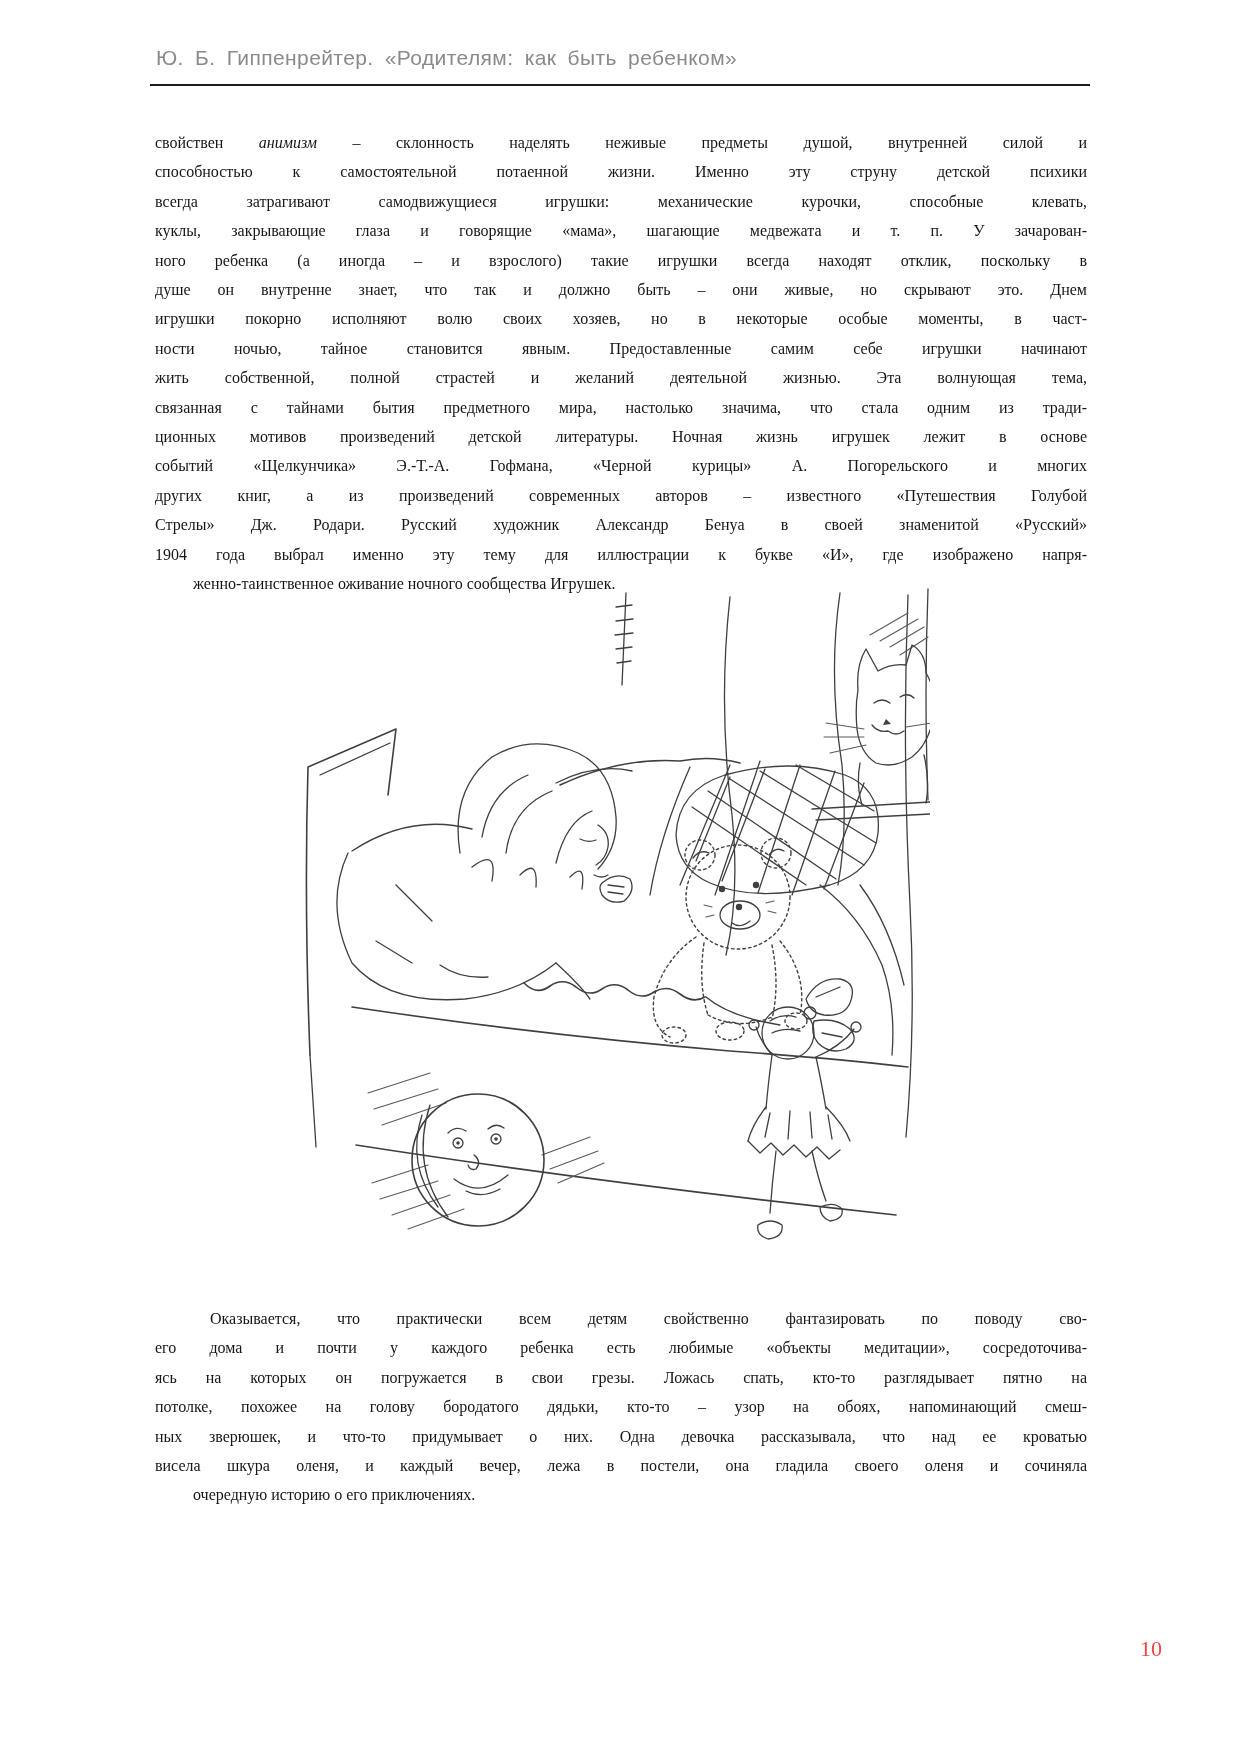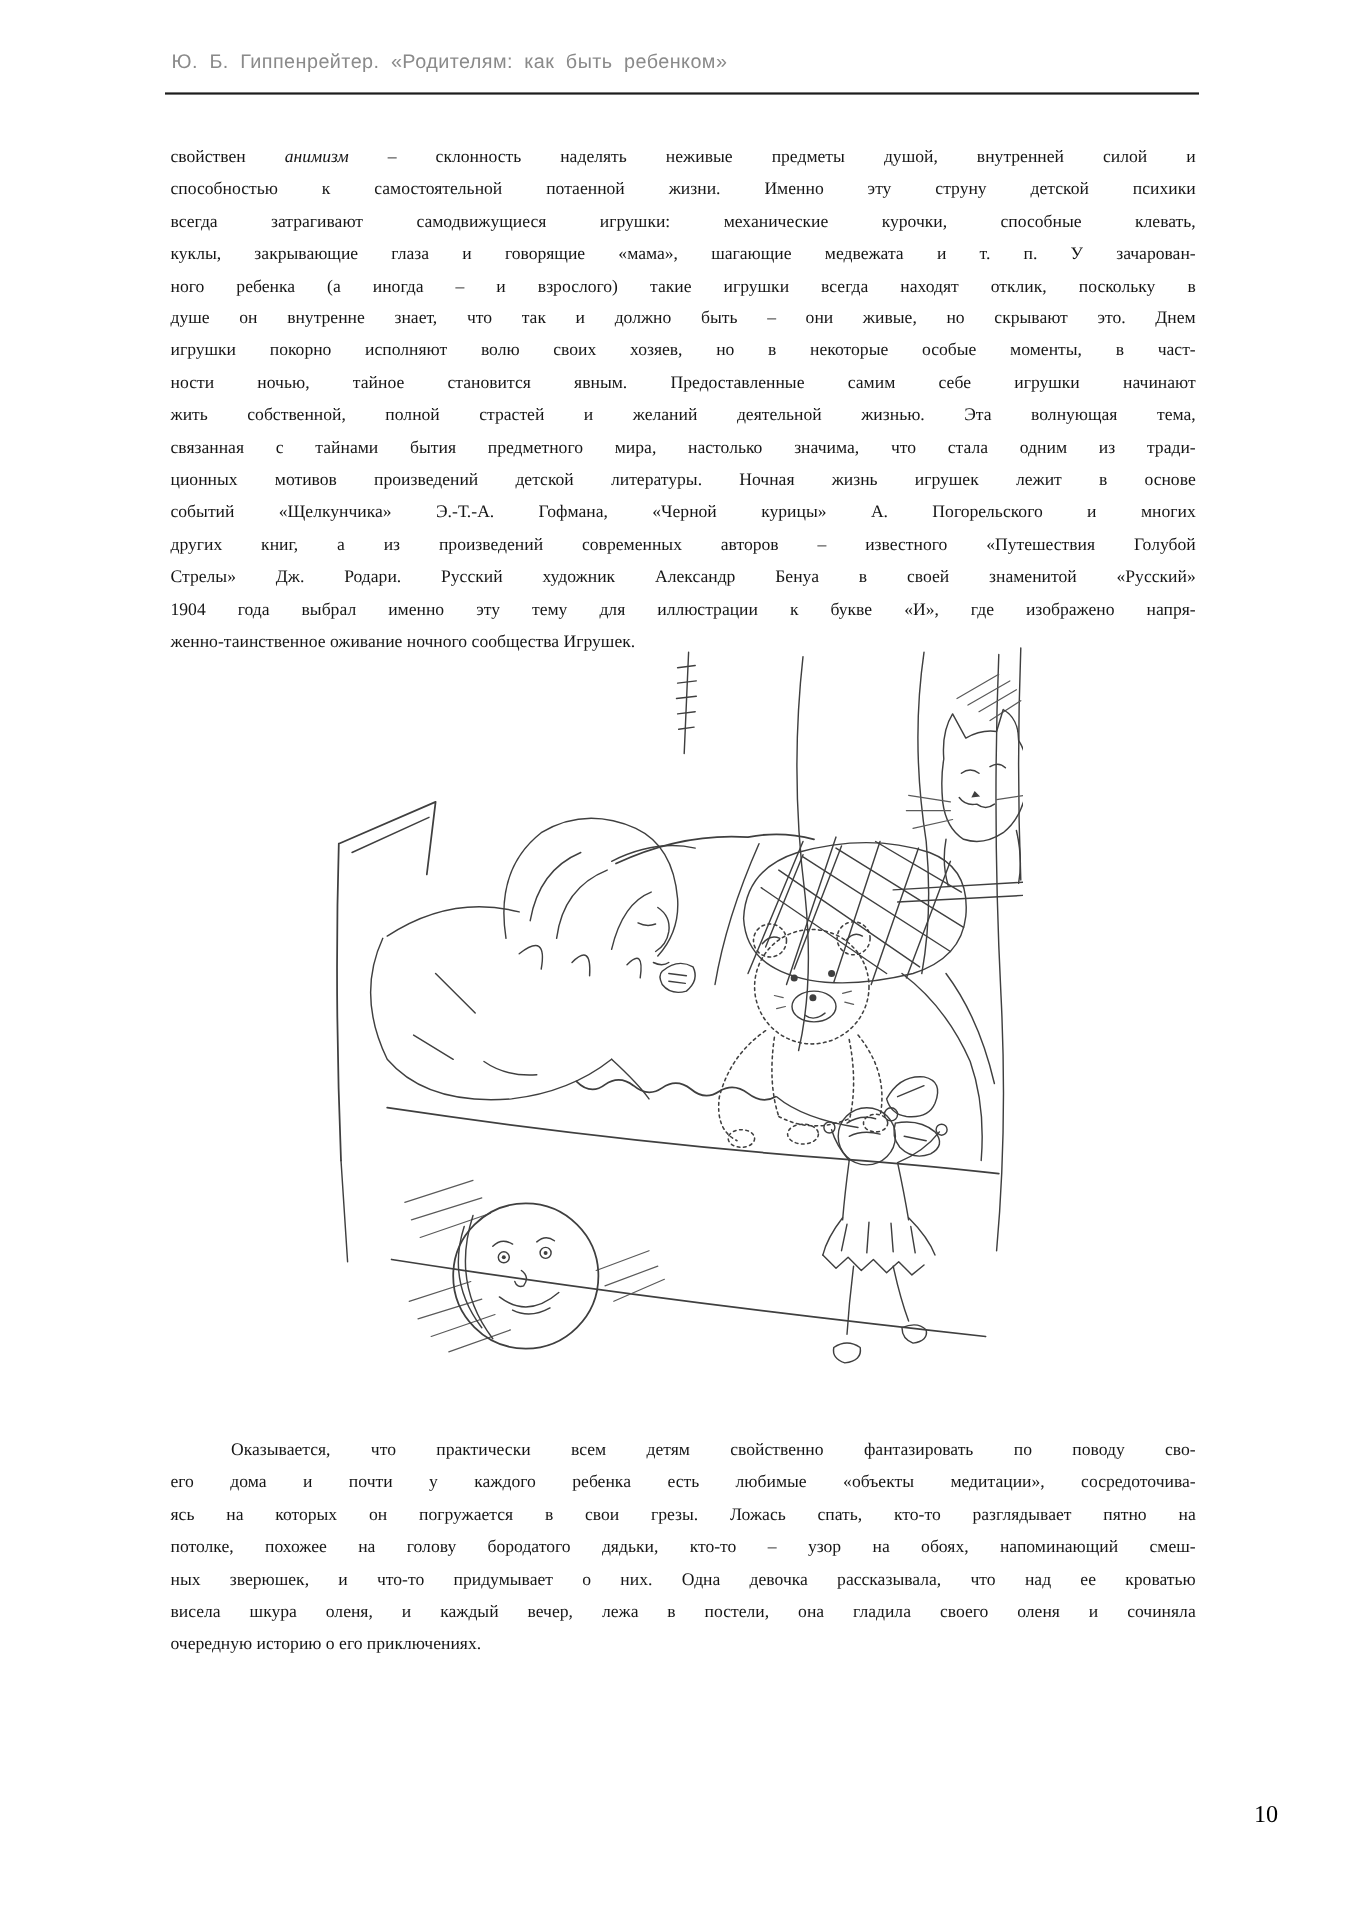--- a/index.html
+++ b/index.html
@@ -13,47 +13,47 @@
   .page{
     position:relative;
     width:1240px;height:1754px;
     background:var(--paper);
     font-family:"Liberation Serif", serif;
     overflow:hidden;
   }
   .running-head{
     position:absolute;left:156px;top:46px;
     font-family:"Liberation Sans", sans-serif;
-    font-size:18px;letter-spacing:.4px;word-spacing:5px;
+    font-size:21px;letter-spacing:.4px;word-spacing:5px;
     color:var(--header-text);
     white-space:nowrap;
   }
   .head-rule{
     position:absolute;left:150px;top:84px;width:940px;height:2px;
     background:var(--rule);
   }
   .text-block{
     position:absolute;left:155px;width:932px;
     font-size:16px;line-height:29.4px;color:var(--body-text);
   }
   #para-0{top:128px;}
   #para-1{top:1304px;}
   .t-line{
     text-align:justify;
     text-align-last:justify;
     white-space:normal;
   }
-  .t-line.final{text-align-last:left;}
+  .t-line.final{text-align-last:left;margin-left:38px;}
   .t-line.indent{text-indent:55px;}
   .artwork{
     position:absolute;left:260px;top:585px;width:670px;height:670px;
   }
   .page-number{
     position:absolute;right:78px;top:1636px;
-    font-size:22px;color:#000000;
+    font-size:22px;color:#ef4444;
   }
   svg .ln{fill:none;stroke:var(--artwork-stroke);stroke-width:1.3;stroke-linecap:round;stroke-linejoin:round;}
   svg .ln2{fill:none;stroke:var(--artwork-stroke);stroke-width:1.6;stroke-linecap:round;stroke-linejoin:round;}
   svg .hatch{fill:none;stroke:#5a5a5a;stroke-width:1.1;stroke-linecap:round;}
   svg .fuzz{fill:none;stroke:var(--artwork-stroke);stroke-width:1.4;stroke-dasharray:2.5 3.2;stroke-linecap:round;}
   svg .dot{fill:var(--artwork-stroke);stroke:none;}
 </style>
 </head>
 <body>
 

